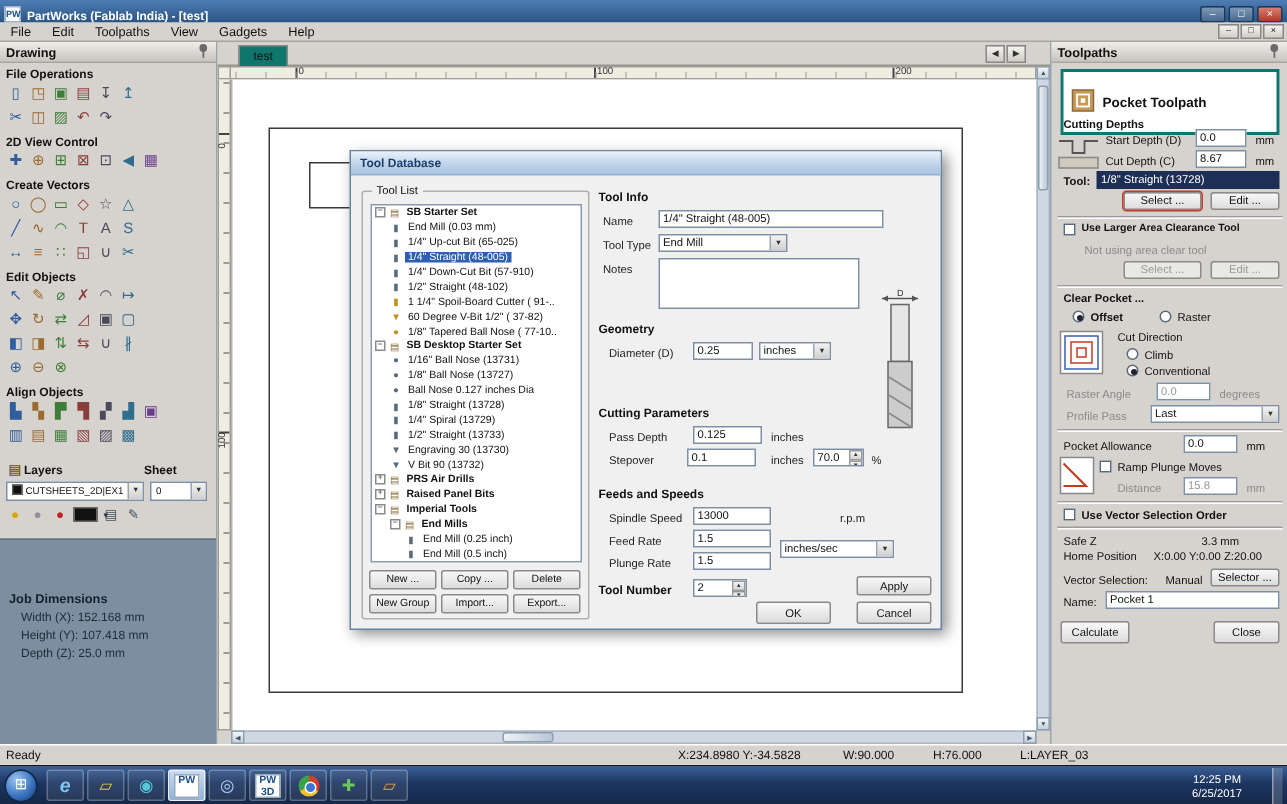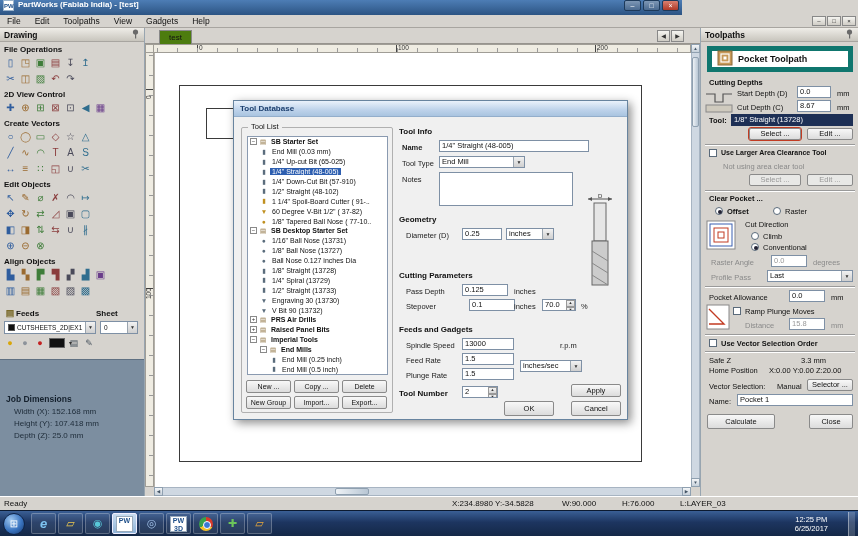--- a/index.html
+++ b/index.html
@@ -1,20 +1,20 @@
 <!DOCTYPE html>
 <html><head>
 <meta charset="utf-8">
 <style>
   *{margin:0;padding:0;box-sizing:border-box;font-family:"Liberation Sans",sans-serif;}
   html,body{width:858px;height:536px;overflow:hidden;background:#000;}
   .app{position:relative;width:858px;height:536px;background:#d6d3ce;font-size:8px;color:#111;}
 
   
-  .titlebar{position:absolute;left:0;top:0;width:682px;height:15px;background:linear-gradient(#4d7db5,#2c5483);display:flex;align-items:flex-start;padding:0 3px;}
+  .titlebar{position:absolute;left:0;top:0;width:858px;height:15px;background:linear-gradient(#4d7db5,#2c5483);display:flex;align-items:flex-end;padding:0 3px;}
   .app-ico{width:11px;height:11px;background:#fff;color:#1d4e89;font-size:6px;font-weight:bold;text-align:center;line-height:10px;margin-right:4px;border:1px solid #9ab3cc;}
   .title-text{color:#fff;font-weight:bold;font-size:8px;flex:1;white-space:nowrap;overflow:hidden;}
   .win-btns{display:flex;gap:2px;}
   .wb{width:17px;height:11px;font-size:7px;line-height:9px;text-align:center;color:#fff;border:1px solid #1d3a5a;border-radius:2px;background:linear-gradient(#7d97b5,#4a6a90);}
   .wb.close{background:linear-gradient(#d98070,#b03a28);}
 
   
   .menubar{position:absolute;left:0;top:15px;width:858px;height:13px;background:#d6d3ce;border-bottom:1px solid #a8a5a0;display:flex;align-items:center;}
   .menu-item{padding:0 7px;font-size:8.5px;}
   .mdi{margin-left:auto;display:flex;gap:1px;padding-right:2px;}
@@ -38,21 +38,21 @@
   .lic{width:12px;height:12px;text-align:center;line-height:12px;font-size:9px;}
   .swatch{width:16px;height:10px;background:#111;border:1px solid #666;position:relative;}
   .swatch:after{content:"▾";position:absolute;right:-8px;top:0;font-size:6px;color:#333;}
   .lp-bottom{flex:1;margin-top:10px;background:#7c8ea0;border-top:1px solid #5f7082;padding:34px 6px 0 6px;}
   .jd-title{font-weight:bold;font-size:8.5px;color:#15212d;}
   .jd-line{font-size:8px;color:#1d2b38;padding:3px 0 0 8px;}
 
   
   .canvas-wrap{position:absolute;left:145px;top:28px;width:555px;height:468px;background:#d6d3ce;}
   .tabbar{position:absolute;left:0;top:0;width:555px;height:16px;border-bottom:1px solid #97948e;}
-  .tab{position:absolute;left:14px;top:2px;height:14px;padding:0 9px;background:#4d7c0f;border:1px solid #888;border-bottom:none;font-size:8px;line-height:13px;}
+  .tab{position:absolute;left:14px;top:2px;height:14px;padding:0 9px;background:#0f766e;border:1px solid #888;border-bottom:none;font-size:8px;line-height:13px;}
   .tab-arrows{position:absolute;right:16px;top:2px;display:flex;gap:1px;}
   .tbtn{width:13px;height:12px;border:1px solid #888;background:linear-gradient(#f5f4f0,#cfccc4);font-size:6px;text-align:center;line-height:11px;color:#333;}
   .corner{position:absolute;left:0;top:16px;width:9px;height:9px;background:#efece2;border:1px solid #a09d96;}
   .hruler{position:absolute;left:9px;top:16px;width:537px;height:9px;background-color:#efece2;border:1px solid #a09d96;border-left:none;
     background-image:linear-gradient(90deg,#999 0 1px,transparent 1px),linear-gradient(90deg,#444 0 1px,transparent 1px);
     background-size:20px 4px,199px 7px;background-repeat:repeat-x;background-position:3px 100%,43px 100%;}
   .hruler span{position:absolute;top:-1px;font-size:6.5px;color:#333;}
   .vruler{position:absolute;left:0;top:25px;width:9px;height:434px;background-color:#efece2;border:1px solid #a09d96;border-top:none;
     background-image:linear-gradient(0deg,#999 0 1px,transparent 1px),linear-gradient(0deg,#444 0 1px,transparent 1px);
     background-size:4px 20px,7px 199px;background-repeat:repeat-y;background-position:100% 3px,100% 37px;}
@@ -88,21 +88,21 @@
   .pbtn{position:absolute;background:linear-gradient(#f8f8f8,#dcdcdc);border:1px solid #8a8a8a;border-radius:2px;font-size:7.5px;text-align:center;}
   .pbtn.dis{color:#999;background:#e8e8e6;}
   .pbtn.focus{outline:1px solid #c23b22;}
   .btnrow{position:absolute;display:flex;gap:3px;}
   .btnrow .b{flex:none;width:45px;height:13px;background:linear-gradient(#f8f8f8,#dcdcdc);border:1px solid #8a8a8a;border-radius:2px;font-size:7px;text-align:center;line-height:11px;}
   .notesbox{position:absolute;background:#fff;border:1px solid #7e90a5;}
 
   
   .right-panel{position:absolute;left:700px;top:28px;width:158px;height:468px;background:#d6d3ce;border-left:1px solid #98a5b0;}
   .rp{position:absolute;font-size:7.5px;}
-  .rp-card{position:absolute;left:6px;top:18px;width:146px;height:26px;background:#fff;border:5px solid #0f766e;display:flex;align-items:center;padding:0 5px;gap:5px;font-weight:bold;font-size:9px;}
+  .rp-card{position:absolute;left:6px;top:18px;width:146px;height:44px;background:#fff;border:2px solid #0f766e;display:flex;align-items:center;padding:0 5px;gap:5px;font-weight:bold;font-size:9px;}
   .divider{position:absolute;left:4px;width:150px;height:2px;border-top:1px solid #9a9a9a;border-bottom:1px solid #fff;}
   .cb{position:absolute;width:8px;height:8px;background:#fff;border:1px solid #5a6a7a;}
   .rad{position:absolute;width:8px;height:8px;background:#fff;border:1px solid #5a6a7a;border-radius:50%;}
   .rad.sel:after{content:"";position:absolute;left:1.5px;top:1.5px;width:4px;height:4px;border-radius:50%;background:#223;}
   .rp-b{font-weight:bold;}
   .gray{color:#8a8a8a;}
   .toolbar-dark{position:absolute;background:#1d2f55;color:#fff;font-size:7.5px;line-height:12px;padding:0 3px;white-space:nowrap;overflow:hidden;}
 
   
   .statusbar{position:absolute;left:0;top:496px;width:858px;height:14px;background:#d6d3ce;border-top:1px solid #fff;font-size:8px;}
@@ -256,21 +256,21 @@
           <span class="ic" style="color: rgb(63, 125, 58);">▦</span>
           <span class="ic" style="color: rgb(138, 61, 61);">▧</span>
           <span class="ic" style="color: rgb(74, 74, 90);">▨</span>
           <span class="ic" style="color: rgb(47, 109, 142);">▩</span>
         </div>
       </div>
 
     <div class="layers-blk">
       <div class="layers-r1">
         <span class="lic" style="color:#7a6a2a;">▤</span>
-        <span>Feeds</span>
+        <span>Layers</span>
         <span class="sheet">Sheet</span>
       </div>
       <div class="layers-r2">
         <div class="fake-select" style="width:92px;"><span class="chip"></span><span>CUTSHEETS_2D|EX1</span><span class="dd">▼</span></div>
         <div class="fake-select" style="width:38px;"><span>0</span><span class="dd">▼</span></div>
       </div>
       <div class="layers-r3" id="layer-icons">
           <span class="lic" style="color: rgb(217, 166, 10);">●</span>
           <span class="lic" style="color: rgb(141, 147, 155);">●</span>
           <span class="lic" style="color: rgb(195, 34, 34);">●</span>
@@ -414,21 +414,21 @@
     <span class="rp" style="left:8px;top:338px;">Home Position</span>
     <span class="rp" style="left:68px;top:338px;">X:0.00 Y:0.00 Z:20.00</span>
 
     <span class="rp" style="left:8px;top:354px;">Vector Selection:</span>
     <span class="rp" style="left:76px;top:354px;">Manual</span>
     <div class="pbtn" style="left:106px;top:351px;width:46px;height:12px;line-height:10px;">Selector ...</div>
 
     <span class="rp" style="left:8px;top:369px;">Name:</span>
     <div class="inputbox" style="left:36px;top:366px;width:116px;">Pocket 1</div>
 
-    <div class="pbtn" style="left:6px;top:386px;width:68px;height:15px;line-height:13px;">Calculate</div>
+    <div class="pbtn" style="left:6px;top:386px;width:46px;height:15px;line-height:13px;">Calculate</div>
     <div class="pbtn" style="left:108px;top:386px;width:44px;height:15px;line-height:13px;">Close</div>
   </div>
 
   <div class="dialog">
     <div class="dlg-title"><span>Tool Database</span></div>
 
     <div class="gbox" style="left:7px;top:26px;width:152px;height:286px;">
       <span class="glabel">Tool List</span>
       <div class="treebox" id="tool-tree" style="left:5px;top:8px;width:141px;height:239px;">
           <div class="trow" style="padding-left: 2px;">
@@ -540,21 +540,21 @@
           <div class="b">Delete</div>
         </div>
       <div class="btnrow" id="tl-btns-2" style="left:4px;top:268px;">
           <div class="b">New Group</div>
           <div class="b">Import...</div>
           <div class="b">Export...</div>
         </div>
     </div>
 
     <span class="hd" style="left:165px;top:26px;">Tool Info</span>
-    <span class="lab" style="left:168px;top:42px;font-weight:bold;">Name</span>
+    <span class="lab" style="left:168px;top:42px;">Name</span>
     <div class="inputbox" style="left:205px;top:39px;width:150px;">1/4" Straight  (48-005)</div>
     <span class="lab" style="left:168px;top:58px;">Tool Type</span>
     <div class="selbox" style="left:205px;top:55px;width:86px;"><span>End Mill</span><span class="dd">▼</span></div>
     <span class="lab" style="left:168px;top:74px;">Notes</span>
     <div class="notesbox" style="left:205px;top:71px;width:134px;height:34px;"></div>
 
     <span class="hd" style="left:165px;top:114px;">Geometry</span>
     <span class="lab" style="left:172px;top:130px;">Diameter (D)</span>
     <div class="inputbox" style="left:228px;top:127px;width:40px;">0.25</div>
     <div class="selbox" style="left:272px;top:127px;width:48px;"><span>inches</span><span class="dd">▼</span></div>
@@ -570,37 +570,37 @@
         <line x1="14" y1="70" x2="30" y2="80" stroke="#888"></line>
         <line x1="14" y1="82" x2="30" y2="92" stroke="#888"></line>
       </svg>
     </span>
 
     <span class="hd" style="left:165px;top:170px;">Cutting Parameters</span>
     <span class="lab" style="left:172px;top:186px;">Pass Depth</span>
     <div class="inputbox" style="left:228px;top:183px;width:46px;">0.125</div>
     <span class="lab" style="left:280px;top:186px;">inches</span>
     <span class="lab" style="left:172px;top:201px;">Stepover</span>
-    <div class="inputbox" style="left:235px;top:198px;width:46px;">0.1</div>
+    <div class="inputbox" style="left:224px;top:198px;width:46px;">0.1</div>
     <span class="lab" style="left:280px;top:201px;">inches</span>
     <div class="inputbox spin" style="left:308px;top:198px;width:34px;"><span>70.0</span><span class="sp">
           <i>▲</i>
           <i>▼</i>
         </span></div>
     <span class="lab" style="left:347px;top:201px;">%</span>
 
-    <span class="hd" style="left:165px;top:224px;">Feeds and Gadgets</span>
+    <span class="hd" style="left:165px;top:224px;">Feeds and Speeds</span>
     <span class="lab" style="left:172px;top:240px;">Spindle Speed</span>
     <div class="inputbox" style="left:228px;top:237px;width:52px;">13000</div>
     <span class="lab" style="left:286px;top:240px;padding-left:40px;">r.p.m</span>
     <span class="lab" style="left:172px;top:255px;">Feed Rate</span>
     <div class="inputbox" style="left:228px;top:252px;width:52px;">1.5</div>
     <span class="lab" style="left:172px;top:270px;">Plunge Rate</span>
     <div class="inputbox" style="left:228px;top:267px;width:52px;">1.5</div>
-    <div class="selbox" style="left:286px;top:259px;width:62px;"><span>inches/sec</span><span class="dd">▼</span></div>
+    <div class="selbox" style="left:286px;top:259px;width:76px;"><span>inches/sec</span><span class="dd">▼</span></div>
 
     <span class="hd" style="left:165px;top:288px;">Tool Number</span>
     <div class="inputbox spin" style="left:228px;top:285px;width:36px;"><span>2</span><span class="sp">
           <i>▲</i>
           <i>▼</i>
         </span></div>
     <div class="pbtn" style="left:337px;top:283px;width:50px;height:13px;line-height:11px;">Apply</div>
 
     <div class="pbtn" style="left:270px;top:300px;width:50px;height:15px;line-height:13px;">OK</div>
     <div class="pbtn" style="left:337px;top:300px;width:50px;height:15px;line-height:13px;">Cancel</div>

